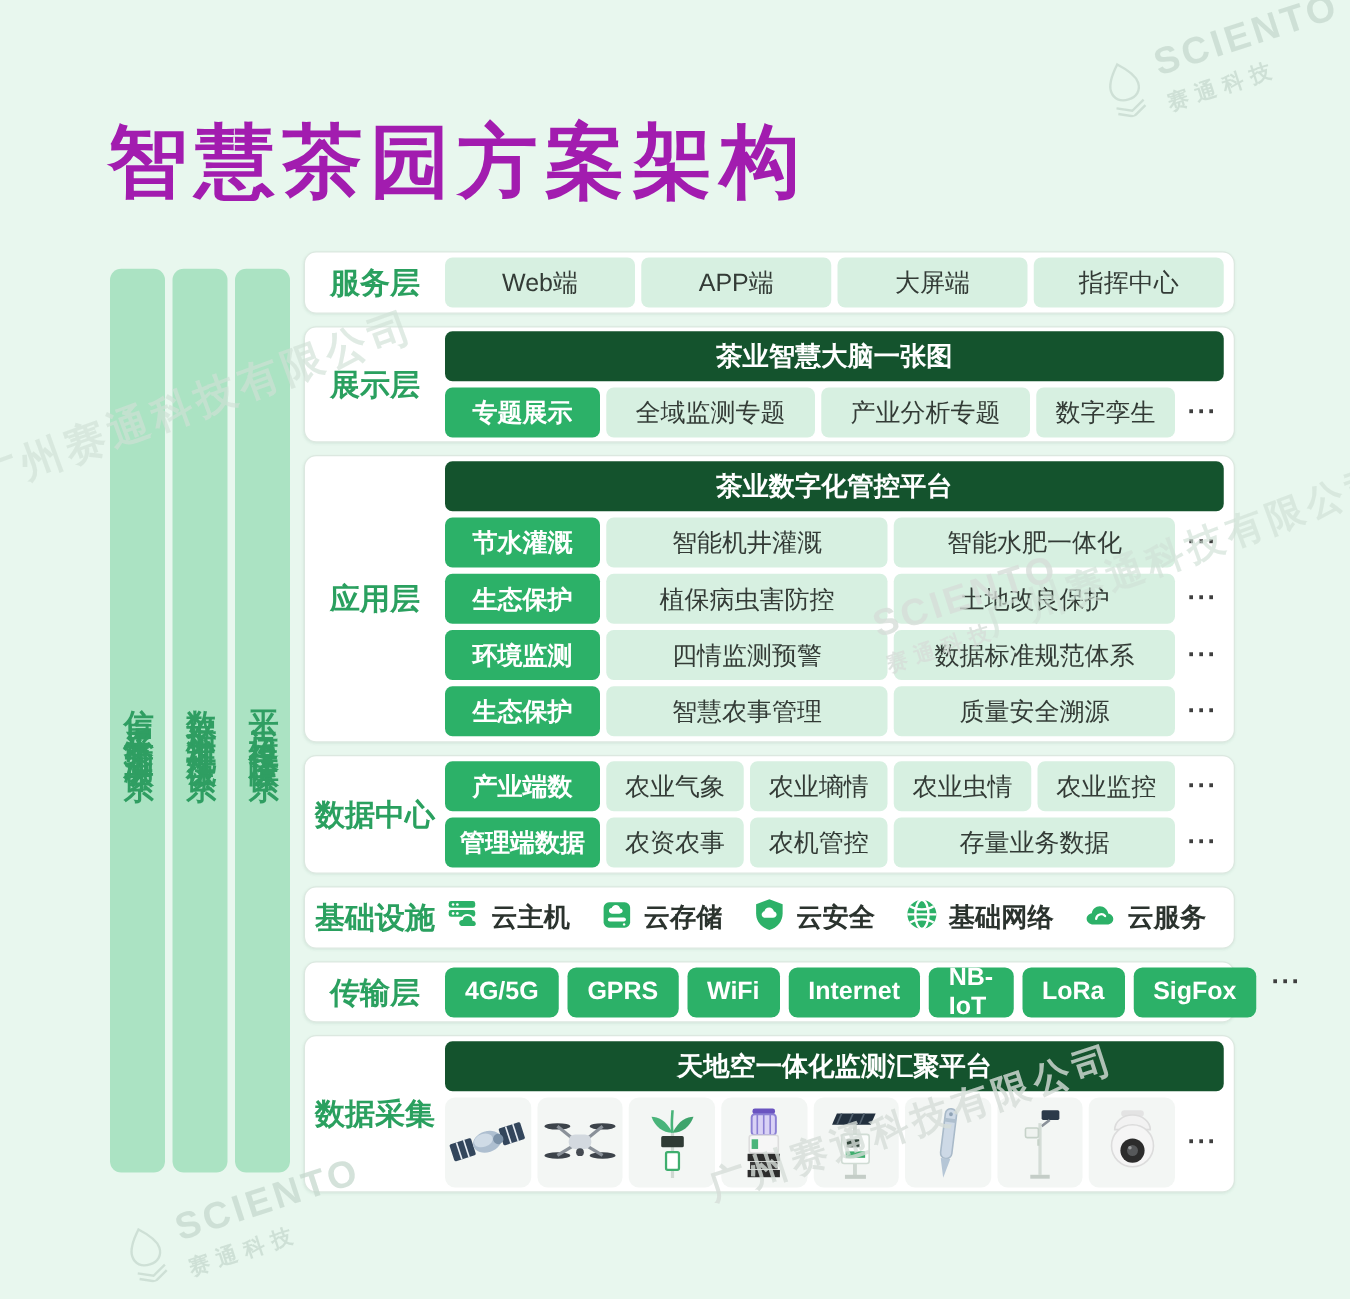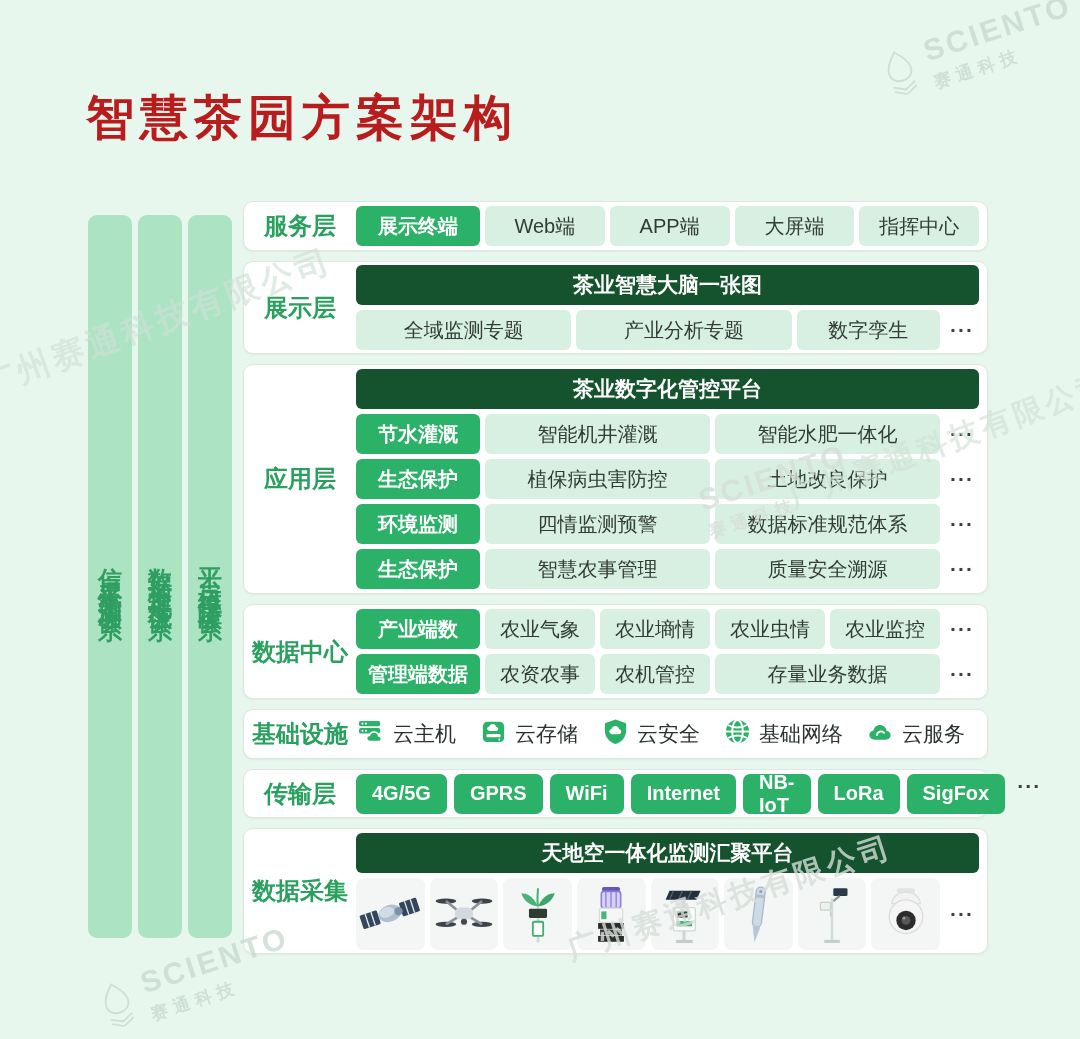--- a/index.html
+++ b/index.html
@@ -4,21 +4,21 @@
 <style>
   html,body{margin:0;padding:0;}
   body{
     width:1080px;height:1039px;position:relative;overflow:hidden;
     background:#e8f7ee;
     font-family:"Liberation Sans","DejaVu Sans",sans-serif;
     color:#2f3732;
   }
   .title{
     position:absolute;left:86px;top:86px;
-    font-size:48px;font-weight:900;color:#b91c1c;letter-spacing:6px;
+    font-size:64px;font-weight:900;color:#a21caf;letter-spacing:6px;
   }
   
   .bars{position:absolute;left:88px;top:215px;height:723px;display:flex;gap:6px;}
   .bar{
     width:44px;background:#abe3c3;border-radius:9px;
     display:flex;align-items:center;justify-content:center;
   }
   .bar span{
     writing-mode:vertical-rl;text-orientation:upright;
     font-size:24px;font-weight:700;color:#2f9e62;letter-spacing:7px;
@@ -45,21 +45,21 @@
   }
   .solid{background:#2cb168;color:#fff;font-weight:600;flex:0 0 124px;}
   .light{background:#d7f0e1;color:#333b36;flex:1;}
   .banner{
     background:#14532d;color:#fff;font-weight:700;font-size:21px;
     height:40px;border-radius:6px;display:flex;align-items:center;justify-content:center;
   }
   .dots{flex:0 0 34px;text-align:center;color:#3f3f3f;font-size:21px;font-weight:800;letter-spacing:1px;}
   
   .infra-line{display:flex;align-items:center;justify-content:space-between;padding:0 14px 0 2px;}
-  .infra-item{display:flex;align-items:center;gap:8px;font-size:21px;font-weight:400;color:#2b332e;}
+  .infra-item{display:flex;align-items:center;gap:8px;font-size:21px;font-weight:700;color:#2b332e;}
   
   .trans-line{display:flex;gap:7px;align-items:flex-start;}
   .trans-line .tbtn{background:#2cb168;color:#fff;font-weight:600;font-size:20px;
     border-radius:7px;height:40px;display:flex;align-items:center;justify-content:center;padding:0 16px;flex:1;}
   .trans-line .dots{margin-left:auto;}
   
   .tiles{display:flex;gap:5px;align-items:center;}
   .tile{
     flex:1;height:72px;background:#f3f6f4;border-radius:8px;
     display:flex;align-items:center;justify-content:center;
@@ -88,34 +88,34 @@
       <span>平台运维保障体系</span>
     </div>
 </div>
 
 <div class="stack">
 
   <div class="card c-service">
     <div class="card-label">服务层</div>
     <div class="card-content">
       <div class="row-line">
-        <div class="btn solid">展示终端</div>
         <div class="btn light">Web端</div>
         <div class="btn light">APP端</div>
         <div class="btn light">大屏端</div>
         <div class="btn light">指挥中心</div>
       </div>
     </div>
   </div>
 
   <div class="card c-display">
     <div class="card-label">展示层</div>
     <div class="card-content">
       <div class="banner">茶业智慧大脑一张图</div>
       <div class="row-line">
+        <div class="btn solid">专题展示</div>
         <div class="btn light" style="flex:1.5">全域监测专题</div>
         <div class="btn light" style="flex:1.5">产业分析专题</div>
         <div class="btn light" style="flex:1">数字孪生</div>
         <div class="dots">···</div>
       </div>
     </div>
   </div>
 
   <div class="card c-app">
     <div class="card-label">应用层</div>

